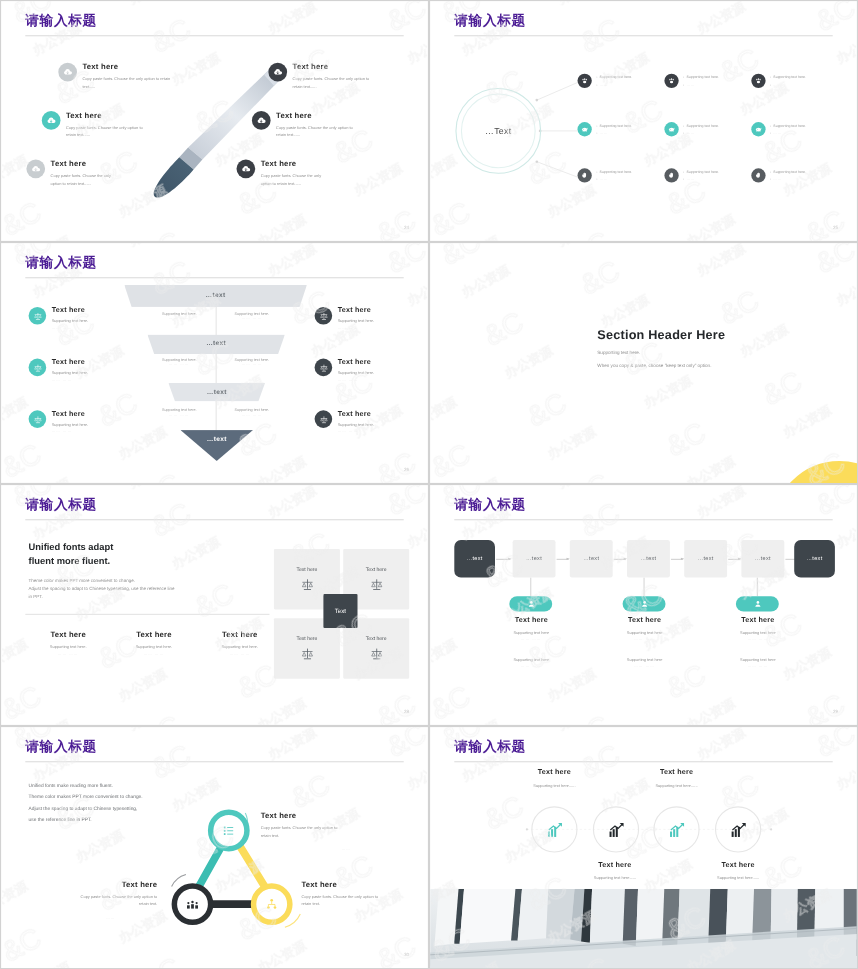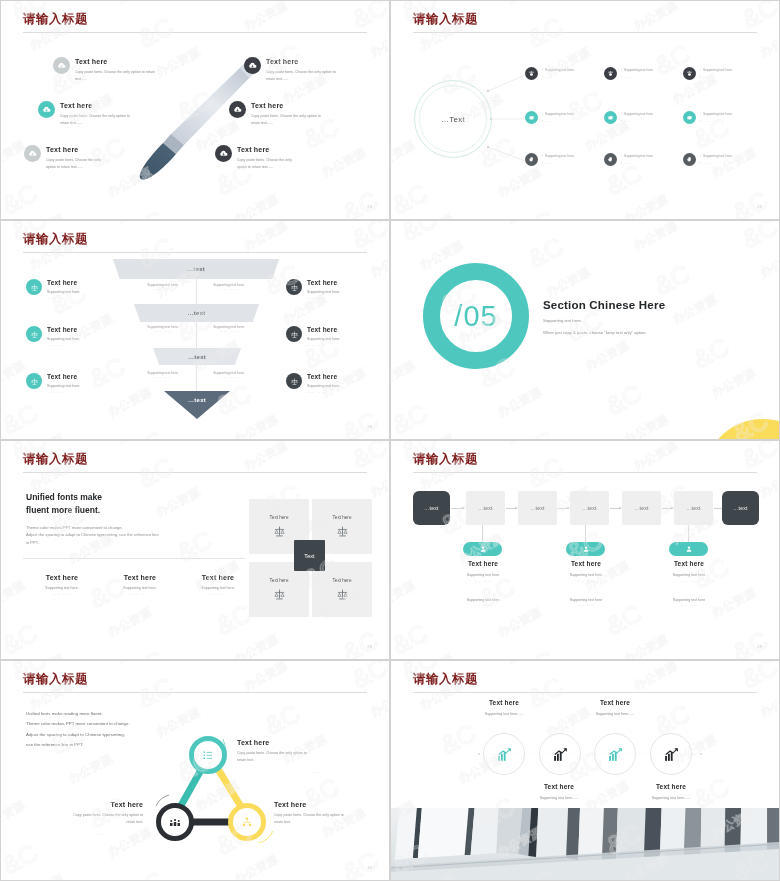--- a/index.html
+++ b/index.html
@@ -27,21 +27,21 @@
   .wm {
     position: absolute; inset: 0;
     pointer-events: none; z-index: 5;
     opacity: .5;
   }
   .wm svg { width: 100%; height: 100%; display: block; }
 
   
   .hdr { position: absolute; left: 22px; top: 12px; right: 22px; z-index: 3; }
   .hdr-title {
-    font-size: 12.5px; font-weight: bold; color: #7f1d1d;
+    font-size: 12.5px; font-weight: bold; color: #4c1d95;
     letter-spacing: .5px; line-height: 1.1;
   }
   .hdr-rule {
     margin-top: 5px; height: 1px; background: #dcdcdc; width: 100%;
   }
   .pagenum {
     position: absolute; right: 17px; bottom: 10px;
     font-size: 4.2px; color: #c6c6c6; z-index: 3;
   }
 
@@ -573,45 +573,42 @@
 
   <div class="slide">
     <div class="wm">
       <svg viewBox="0 0 390 220">
           <rect width="390" height="220" fill="url(#wmp1)"></rect>
         </svg>
     </div>
 
     <div class="s4-yellow" style="left:313px; top:365px; width:120px; height:120px; top:auto; bottom:-100px; left:312px;"></div>
 
-    <div class="s4-ring" style="left:32px; top:42px; width:106px; height:106px;">
-      <div class="s4-num">/05</div>
-    </div>
 
     <div class="s4-txt" style="left:152px; top:78px; width:215px;">
-      <div class="s4-title">Section Chinese Here</div>
+      <div class="s4-title">Section Header Here</div>
       <div class="t-body" style="font-size:4.2px;">Supporting text here.</div>
       <div class="t-body" style="font-size:4.2px; margin-top:4px;">When you copy &amp; paste, choose "keep text only" option.</div>
     </div>
   </div>
 
   <div class="slide">
     <div class="wm">
       <svg viewBox="0 0 390 220">
           <rect width="390" height="220" fill="url(#wmp1)"></rect>
         </svg>
     </div>
     <div class="hdr">
       <div class="hdr-title">请输入标题</div>
       <div class="hdr-rule"></div>
     </div>
 
     <div class="s5-lead" style="left:25px; top:50px; width:210px;">
       <h3>
-        <span>Unified fonts make</span><br>
+        <span>Unified fonts adapt</span><br>
         <span>fluent more fluent.</span>
       </h3>
       <div class="t-body" style="font-size:4.1px;">Theme color makes PPT more convenient to change.</div>
       <div class="t-body" style="font-size:4.1px;">Adjust the spacing to adapt to Chinese typesetting, use the reference line</div>
       <div class="t-body" style="font-size:4.1px;">in PPT.</div>
     </div>
 
     <div class="s5-rule" style="left:22px; top:117px; width:222px;"></div>
 
     <div class="s5-col" style="left:22px; top:133px; width:78px;">

